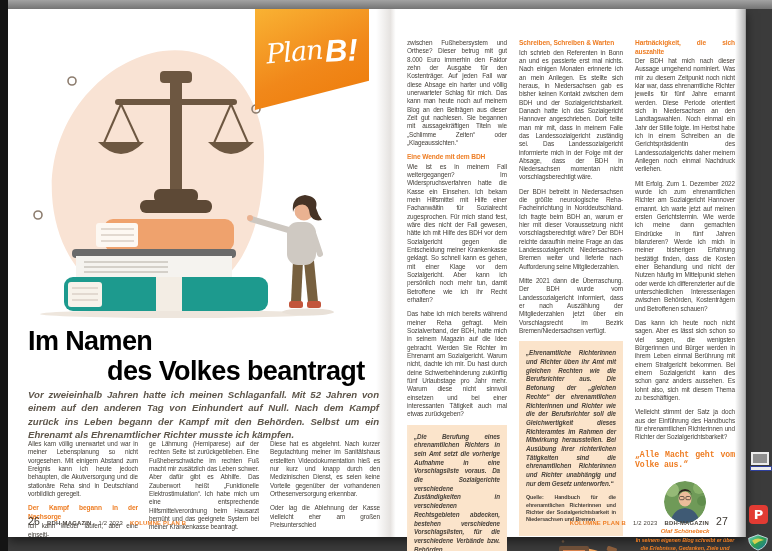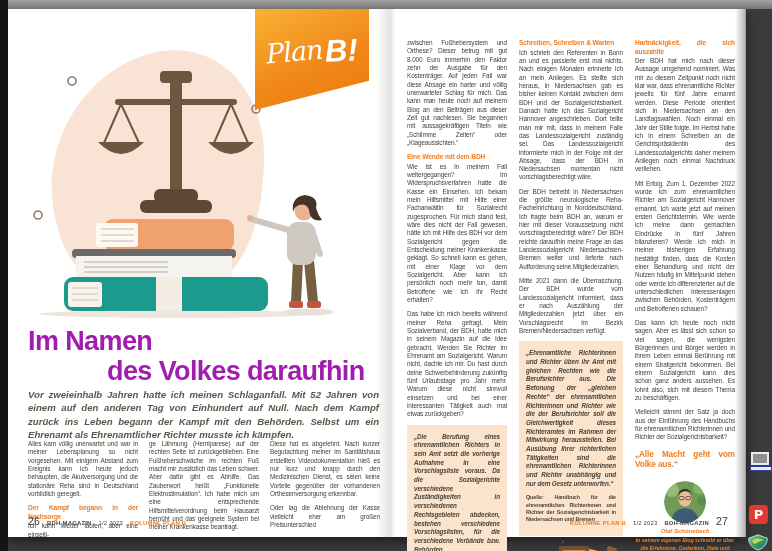--- a/index.html
+++ b/index.html
@@ -12,40 +12,40 @@
   .page-right{width:355px;background:#fff;}
   .fold{position:absolute;left:368px;top:0;width:34px;height:100%;background:linear-gradient(to right,rgba(97,78,63,0) 0%,rgba(97,78,63,.16) 42%,rgba(255,255,255,.7) 58%,rgba(97,78,63,0) 100%);pointer-events:none;z-index:4;}
   .edgecurl{position:absolute;right:0;top:0;width:11px;height:100%;background:linear-gradient(to right,rgba(0,0,0,0),rgba(0,0,0,.28) 90%,rgba(0,0,0,.45));pointer-events:none;z-index:4;}
 
   
   .illu{position:absolute;left:0;top:0;}
   .planb{position:absolute;left:247px;top:0;width:114px;height:101px;background:linear-gradient(155deg,#f9b233 0%,#f1881a 55%,#ed7a08 100%);clip-path:polygon(0 0,100% 0,100% 71%,0 100%);z-index:3;}
   .planb-inner{display:flex;align-items:center;justify-content:center;height:72px;padding-top:6px;}
   .planb .script{font-family:"DejaVu Serif",serif;font-style:italic;color:#fff;font-size:27px;transform:rotate(-5deg);letter-spacing:-1px;}
   .planb .bang{font-style:italic;font-weight:bold;color:#fff;font-size:31px;margin-left:2px;transform:rotate(-3deg);}
-  .title{position:absolute;left:20px;top:299px;color:#a21caf;font-size:27px;line-height:30px;letter-spacing:-0.6px;z-index:2;}
+  .title{position:absolute;left:20px;top:299px;color:#000000;font-size:27px;line-height:30px;letter-spacing:-0.6px;z-index:2;}
   .title .l2{display:block;padding-left:79px;}
   .intro{position:absolute;left:20px;top:369px;width:351px;font-size:9.6px;line-height:1.42;font-weight:bold;font-style:italic;color:#5e564b;text-align:justify;}
   .lp-cols{position:absolute;left:20px;top:431px;width:352px;display:flex;gap:11px;}
   .tcol{flex:1;font-size:6.4px;line-height:1.3;color:#45403a;text-align:justify;letter-spacing:-0.1px;}
   .tcol p{margin:0 0 6px 0;}
   .colhead{color:#ee7d23;font-weight:bold;font-size:6.6px;margin:4px 0 1px 0;}
   .footer{position:absolute;bottom:10px;display:flex;align-items:baseline;gap:7px;font-size:5.9px;color:#4a443d;letter-spacing:.2px;}
   .footer-left{left:20px;}
   .footer-right{right:18px;justify-content:center;}
   .pagenum{font-size:10.5px;font-weight:normal;color:#3d3832;}
   .f-orange{color:#ee7d23;font-weight:bold;}
   .f-mag{font-weight:bold;}
 
   
   .rp-cols{position:absolute;left:16px;top:30px;width:328px;display:flex;gap:12px;}
   .qbox{background:#fbe4cb;padding:8px 7px 7px 7px;margin-top:6px;}
   .qtext{font-size:6.3px;font-style:italic;font-weight:bold;line-height:1.38;color:#4a443d;text-align:justify;margin:0 0 6px 0;}
   .qsrc{font-size:5.4px;font-weight:bold;line-height:1.32;color:#4a443d;margin:0;}
-  .pullquote{color:#ee7d23;font-weight:bold;font-size:8.2px;margin:8px 0 10px 0;letter-spacing:-0.1px;}
+  .pullquote{color:#ee7d23;font-weight:bold;font-size:8.2px;margin:8px 0 10px 0;letter-spacing:-0.1px;font-family:Liberation Mono, monospace;}
   .author{text-align:center;margin-top:2px;}
   .photo{width:42px;height:42px;border-radius:50%;overflow:hidden;margin:0 auto 4px auto;}
   .aname{color:#ee7d23;font-weight:bold;font-style:italic;font-size:6.2px;margin-bottom:2px;}
   .abio{color:#ee7d23;font-style:italic;font-weight:bold;font-size:5.4px;line-height:1.4;}
 
   
   .dicon{position:absolute;z-index:8;cursor:pointer;}
   .icon-laptop{left:750px;top:452px;width:20px;}
   .icon-laptop .screen{width:14px;height:9px;border:2px solid #ececec;background:#8f8f8f;margin:0 auto;}
   .icon-laptop .base{width:20px;height:3px;background:#ececec;border:1px solid #2e3f9e;border-radius:1px;margin-top:1px;}
@@ -123,21 +123,21 @@
       </g>
     </svg>
 
     <div class="planb">
       <div class="planb-inner">
         <span class="script">Plan</span>
         <span class="bang">B!</span>
       </div>
     </div>
 
-    <h1 class="title"><span>Im Namen</span><span class="l2">des Volkes daraufhin</span></h1>
+    <h1 class="title"><span>Im Namen</span><span class="l2">des Volkes beantragt</span></h1>
 
     <p class="intro">Vor zweieinhalb Jahren hatte ich meinen Schlaganfall. Mit 52 Jahren von einem auf den anderen Tag von Einhundert auf Null. Nach dem Kampf zurück ins Leben begann der Kampf mit den Behörden. Selbst um ein Ehrenamt als Ehrenamtlicher Richter musste ich kämpfen.</p>
 
     <div class="lp-cols">
       <div class="tcol">
         <p>Alles kam völlig unerwartet und war in meiner Lebensplanung so nicht vorgesehen. Mit einigem Abstand zum Ereignis kann ich heute jedoch behaupten, die Akutversorgung und die stationäre Reha sind in Deutschland vorbildlich geregelt.</p>
         <div class="colhead">Der Kampf begann in der Nachsorge</div>
         <p>Ich kann wieder laufen, aber eine einseiti-</p>
       </div>
       <div class="tcol">

